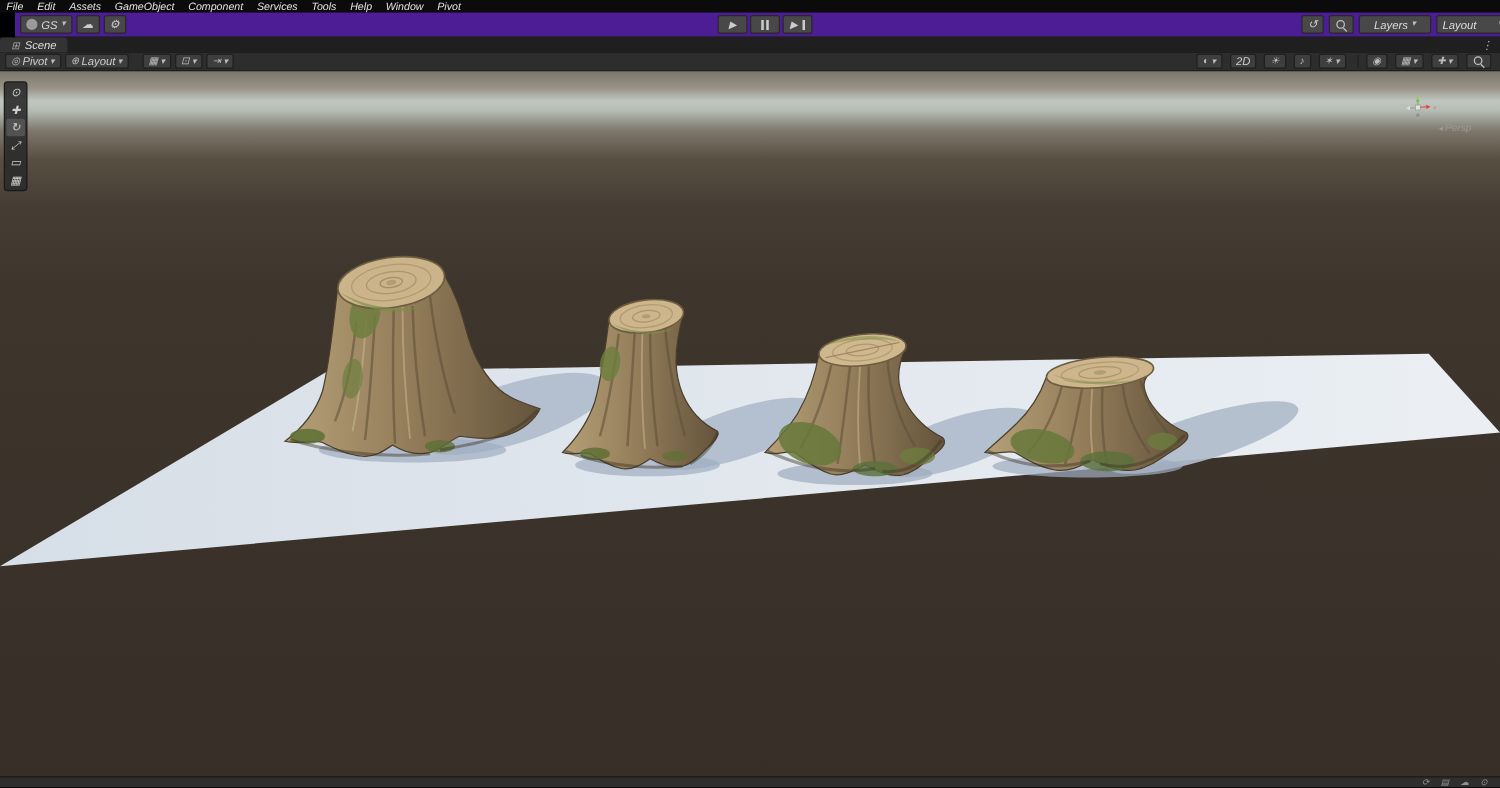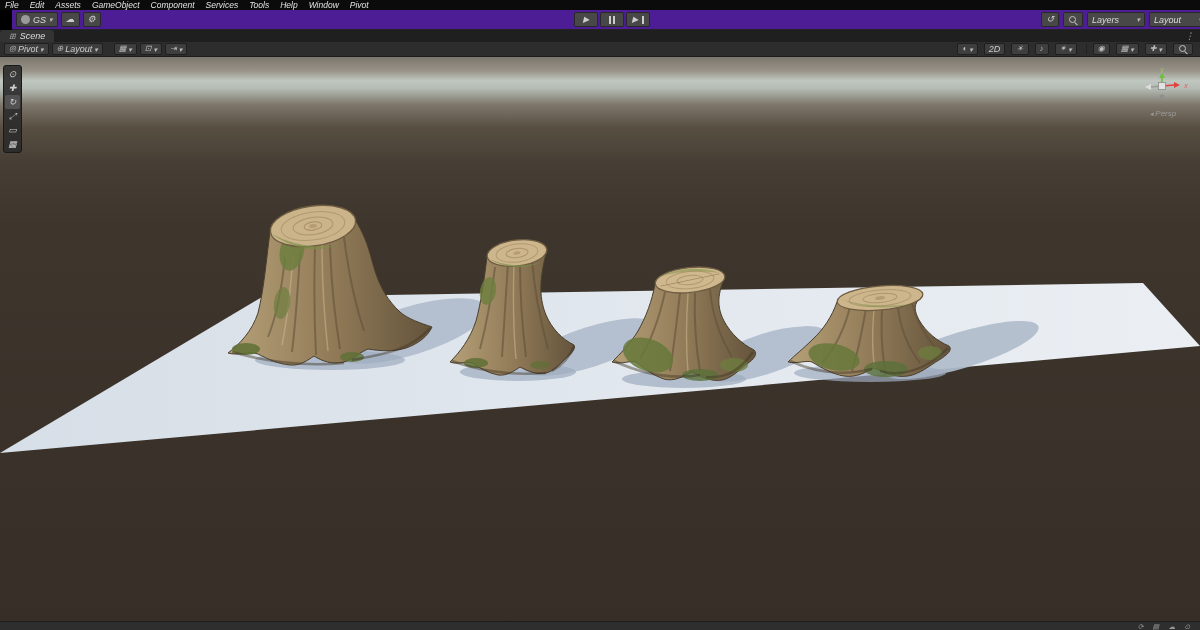--- a/index.html
+++ b/index.html
@@ -61,21 +61,21 @@
   .scene-svg { position:absolute; left:0; top:0; }
 
   
   .toolstrip { position:absolute; left:3px; top:8px; background:#2b2b2bE6; border:1px solid #191919;
                border-radius:3px; padding:1px; display:flex; flex-direction:column; gap:0; }
   .tool { width:15px; height:14px; display:flex; align-items:center; justify-content:center;
           border-radius:2px; color:#cfcfcf; font-size:9px; line-height:1; }
   .tool.sel { background:#525252; }
 
   
-  .orient { position:absolute; right:8px; top:8px; width:58px; display:flex; flex-direction:column; align-items:center; }
+  .orient { position:absolute; right:23px; top:8px; width:58px; display:flex; flex-direction:row; align-items:flex-end; }
   .persp { margin-top:2px; display:flex; align-items:center; gap:2px; font-size:8px; color:#9a9a9a; }
   .persp .ic { font-size:7px; color:#9a9a9a; }
 
   
   .statusbar { position:absolute; top:621px; left:0; width:1200px; height:9px; background:#2e2e2e;
                border-top:1px solid #1c1c1c; display:flex; align-items:center; justify-content:flex-end;
                gap:9px; padding:0 10px; }
   .statusbar .ic { font-size:7px; line-height:9px; color:#949494; }
 </style>
 </head>
@@ -125,21 +125,21 @@
         <span class="stepbar"></span>
       </div>
     </div>
     <div class="tb-right">
       <div class="tbtn">
         <span class="ic">↺</span>
       </div>
       <div class="tbtn">
         <span class="mag"></span>
       </div>
-      <div class="tbtn" style="min-width:58px; justify-content:space-between;">
+      <div class="tbtn" style="min-width:58px; ">
         <span>Layers</span>
         <span class="caret">▾</span>
       </div>
       <div class="tbtn" style="min-width:58px; justify-content:space-between;">
         <span>Layout</span>
         <span class="caret">▾</span>
       </div>
     </div>
   </div>
 

